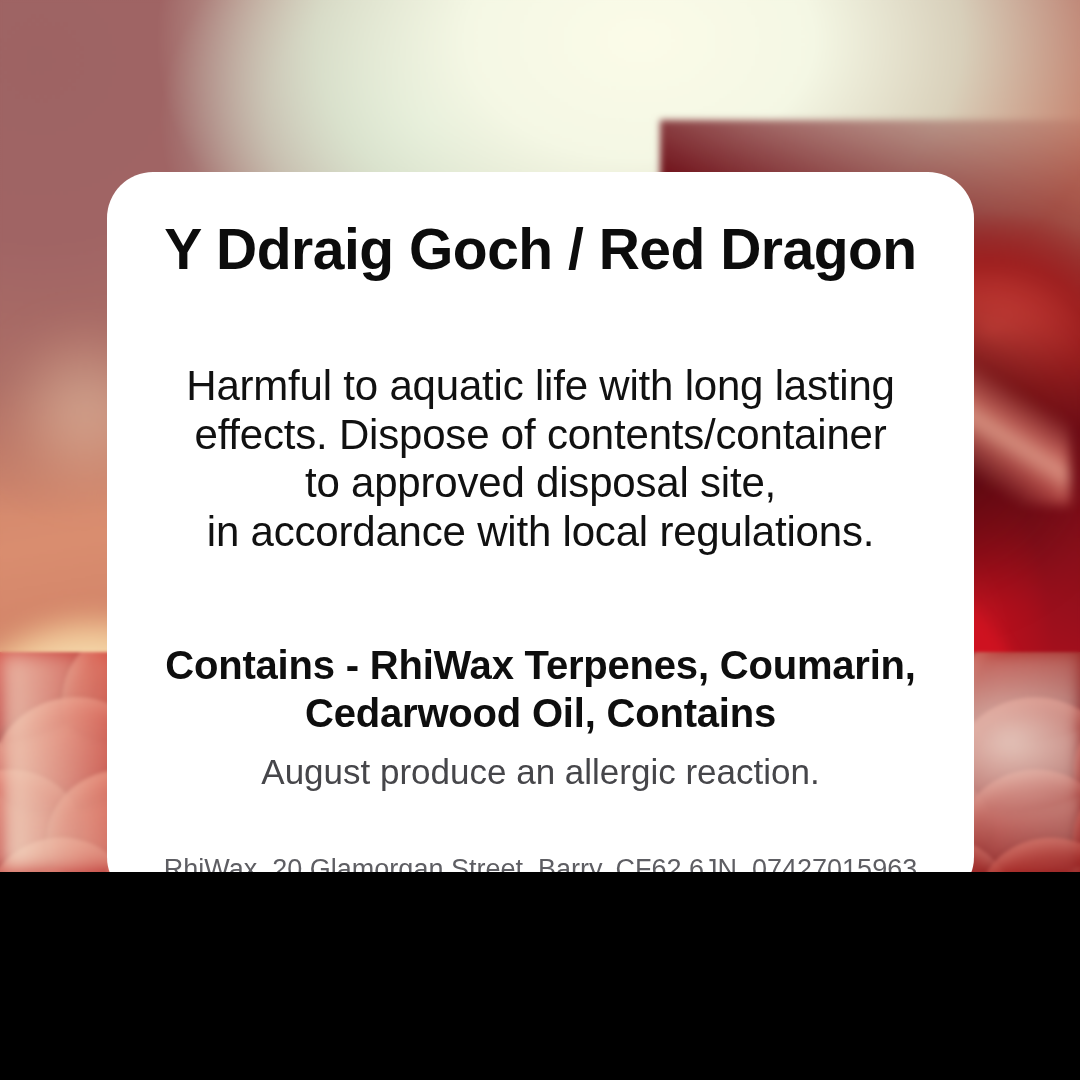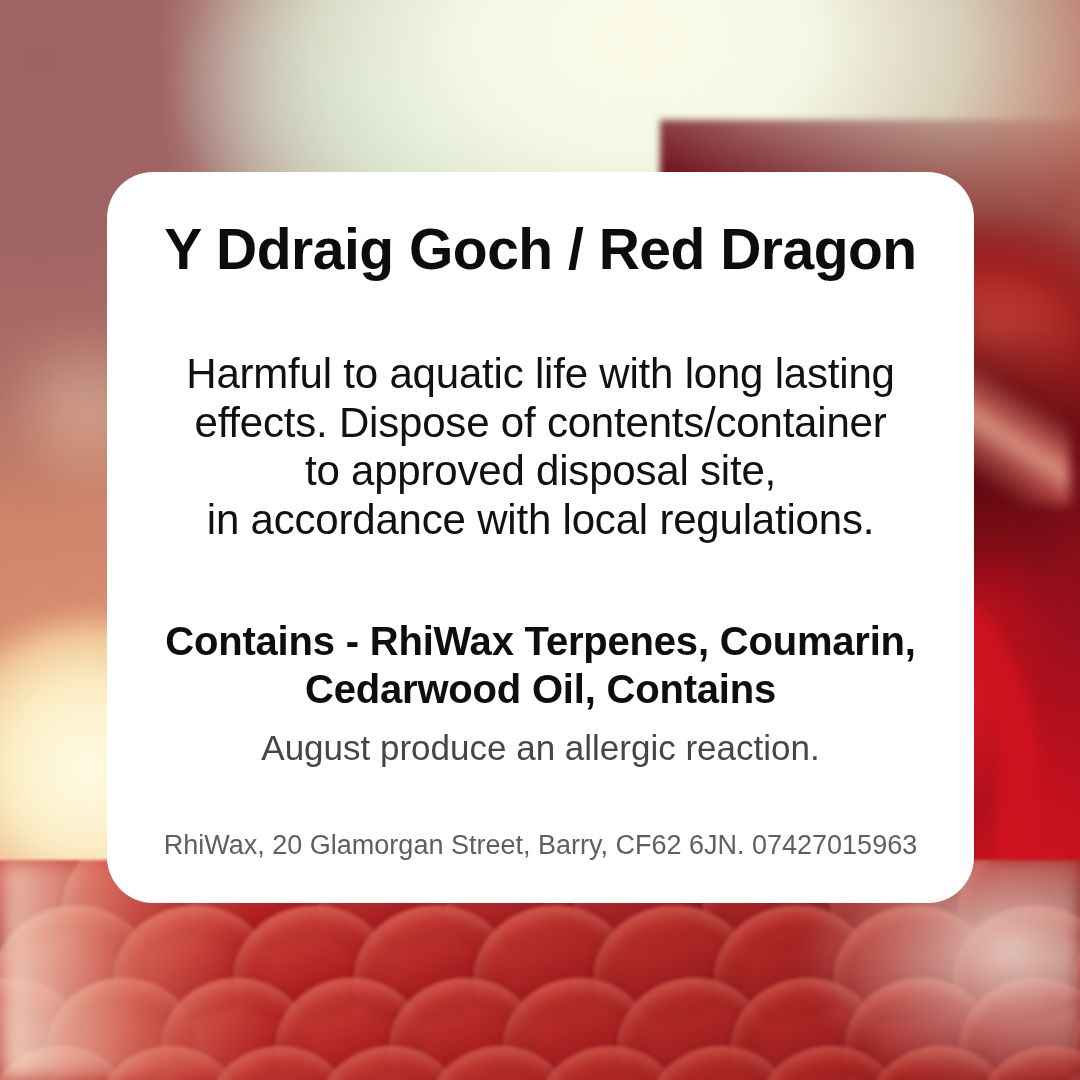--- a/index.html
+++ b/index.html
@@ -7,21 +7,21 @@
     padding: 0;
     width: 1080px;
     height: 1080px;
     overflow: hidden;
     background: #000;
   }
 
   #stage {
     position: relative;
     width: 1080px;
-    height: 1080px;
+    height: 872px;
     overflow: hidden;
     font-family: "Liberation Sans", sans-serif;
   }
 
   
   .bg-base {
     position: absolute;
     inset: 0;
     background:
       
@@ -195,21 +195,21 @@
     margin: 0;
     padding-top: 48px;
     font-size: 57px;
     font-weight: bold;
     letter-spacing: -0.5px;
     color: #0c0c0c;
     line-height: 1.05;
   }
 
   .hazard-block {
-    margin: 0;
+    margin: 12px;
     padding-top: 70px;
     font-size: 42px;
     font-weight: 500;
     color: #111111;
     line-height: 1.16;
     letter-spacing: -0.2px;
   }
   .hazard-block .ln { display: block; }
 
   .contains-block {

